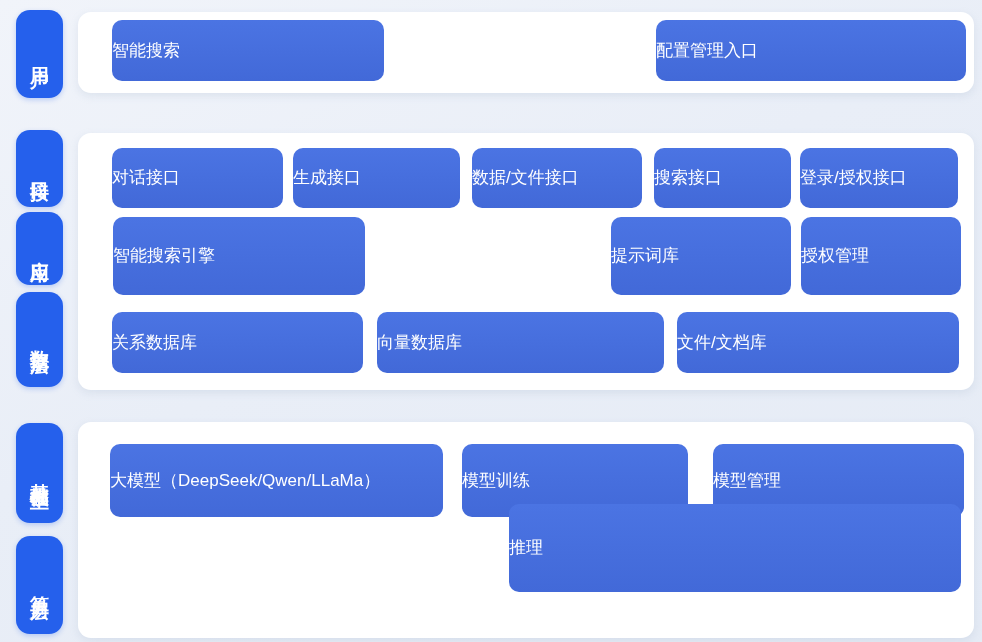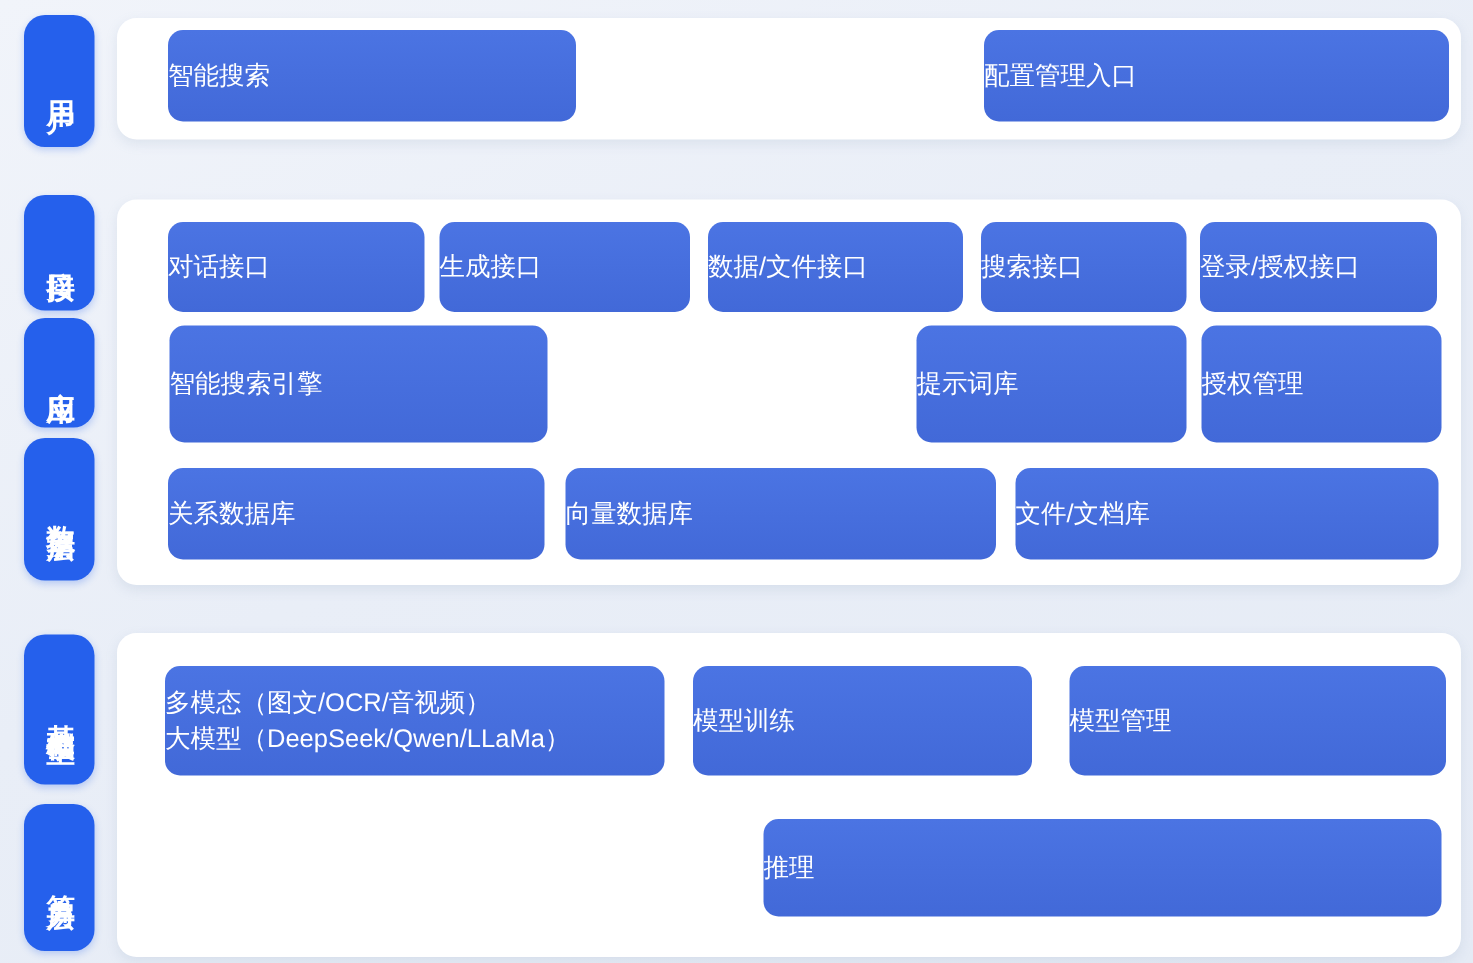--- a/index.html
+++ b/index.html
@@ -107,27 +107,26 @@
     <span>关系数据库</span>
   </div>
   <div class="box" style="left:377px;top:312px;width:287px;height:61px">
     <span>向量数据库</span>
   </div>
   <div class="box" style="left:677px;top:312px;width:282px;height:61px">
     <span>文件/文档库</span>
   </div>
 
   <div class="box" style="left:110px;top:444px;width:333px;height:73px">
-    <span>多模态（图文/OCR/音视频）</span>
     <span>大模型（DeepSeek/Qwen/LLaMa）</span>
   </div>
   <div class="box" style="left:462px;top:444px;width:226px;height:73px">
     <span>模型训练</span>
   </div>
   <div class="box" style="left:713px;top:444px;width:251px;height:73px">
     <span>模型管理</span>
   </div>
 
-  <div class="box" style="left:509px;top:546px;width:452px;height:65px">
+  <div class="box" style="left:509px;top:504px;width:452px;height:88px">
     <span>推理</span>
   </div>
 
 </div>
 
 </body></html>

